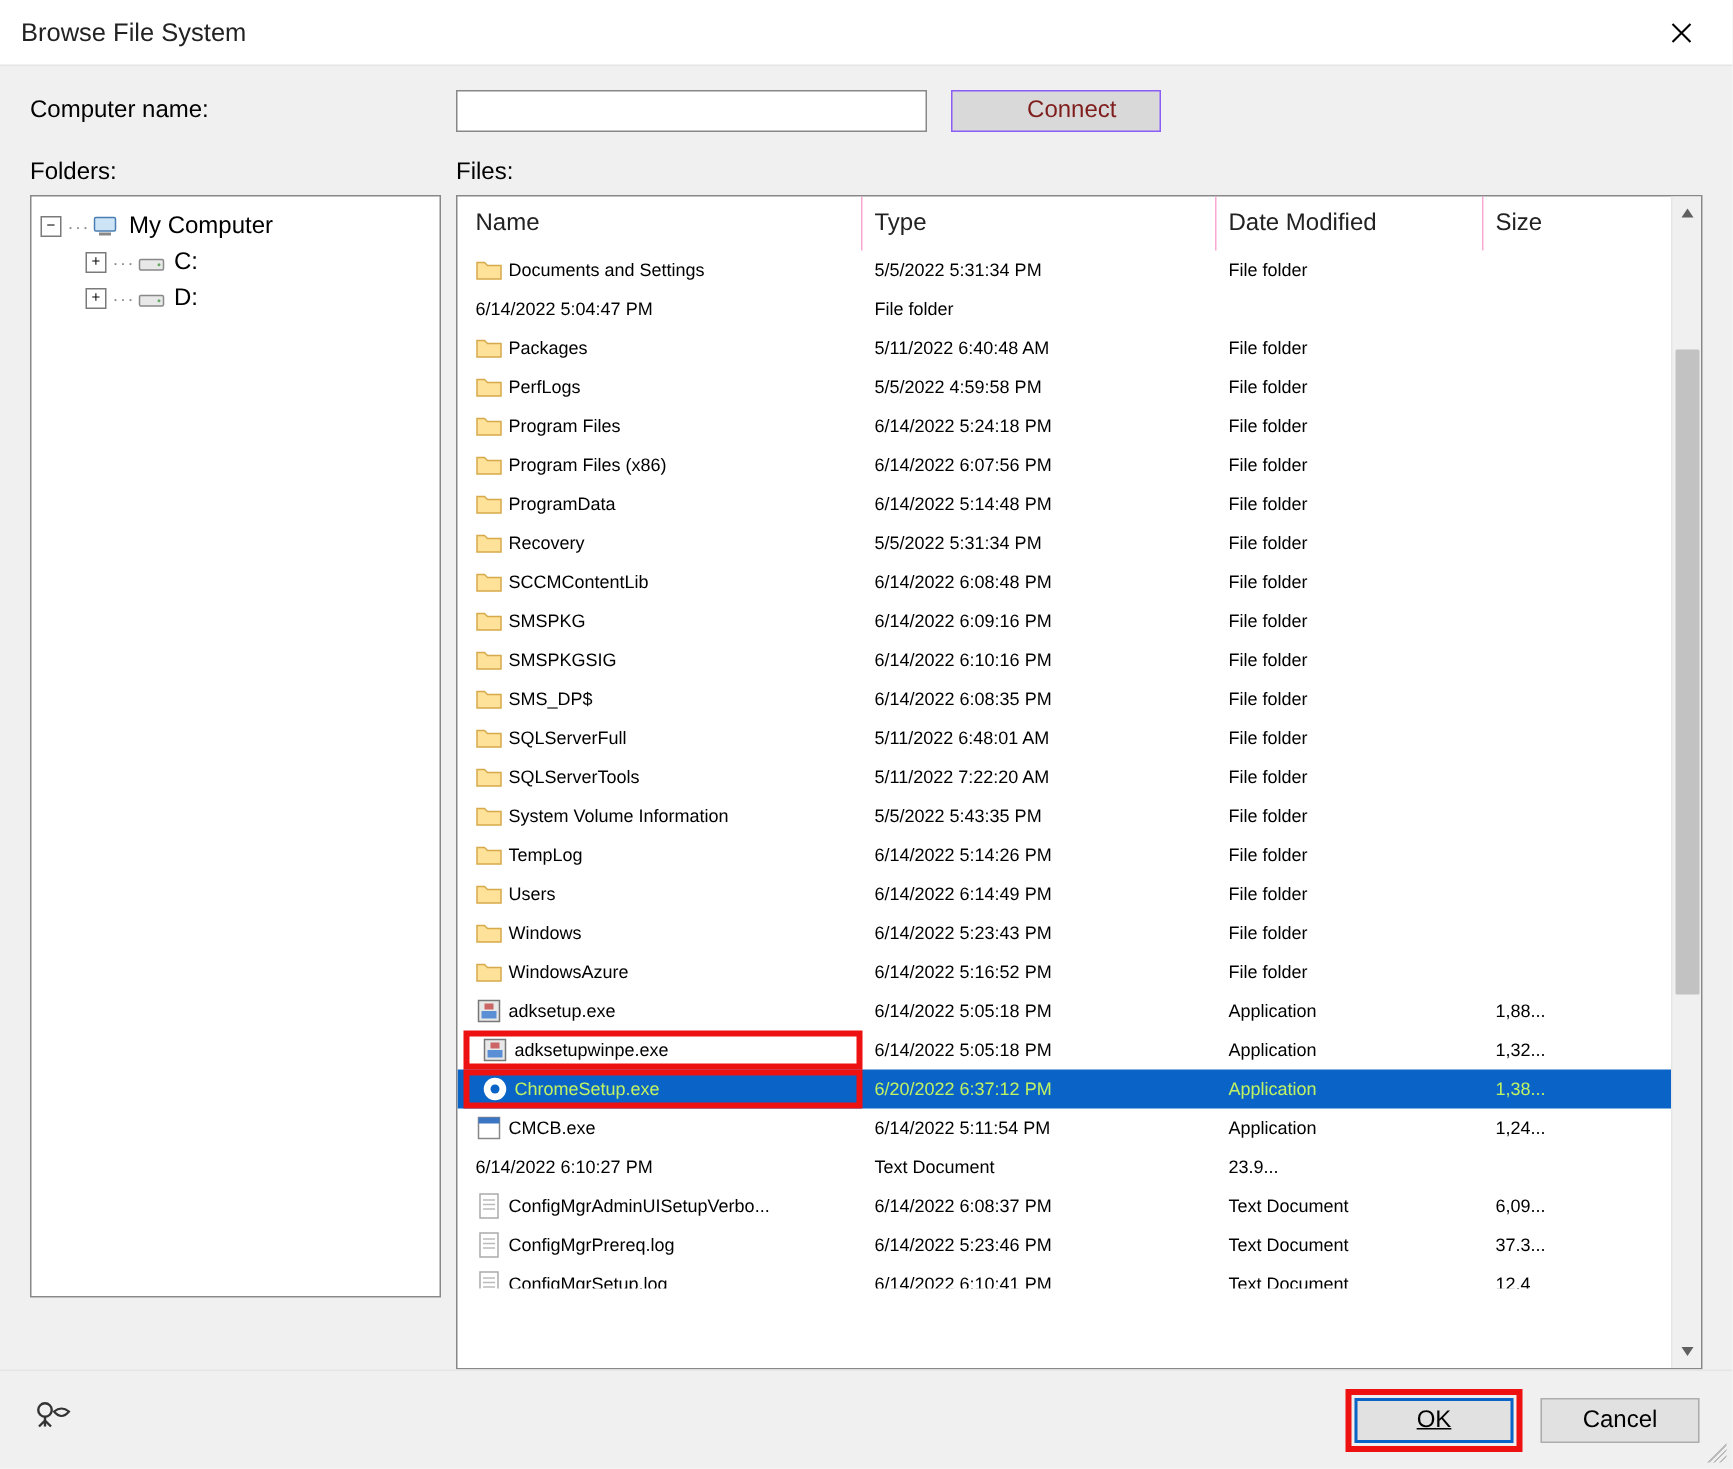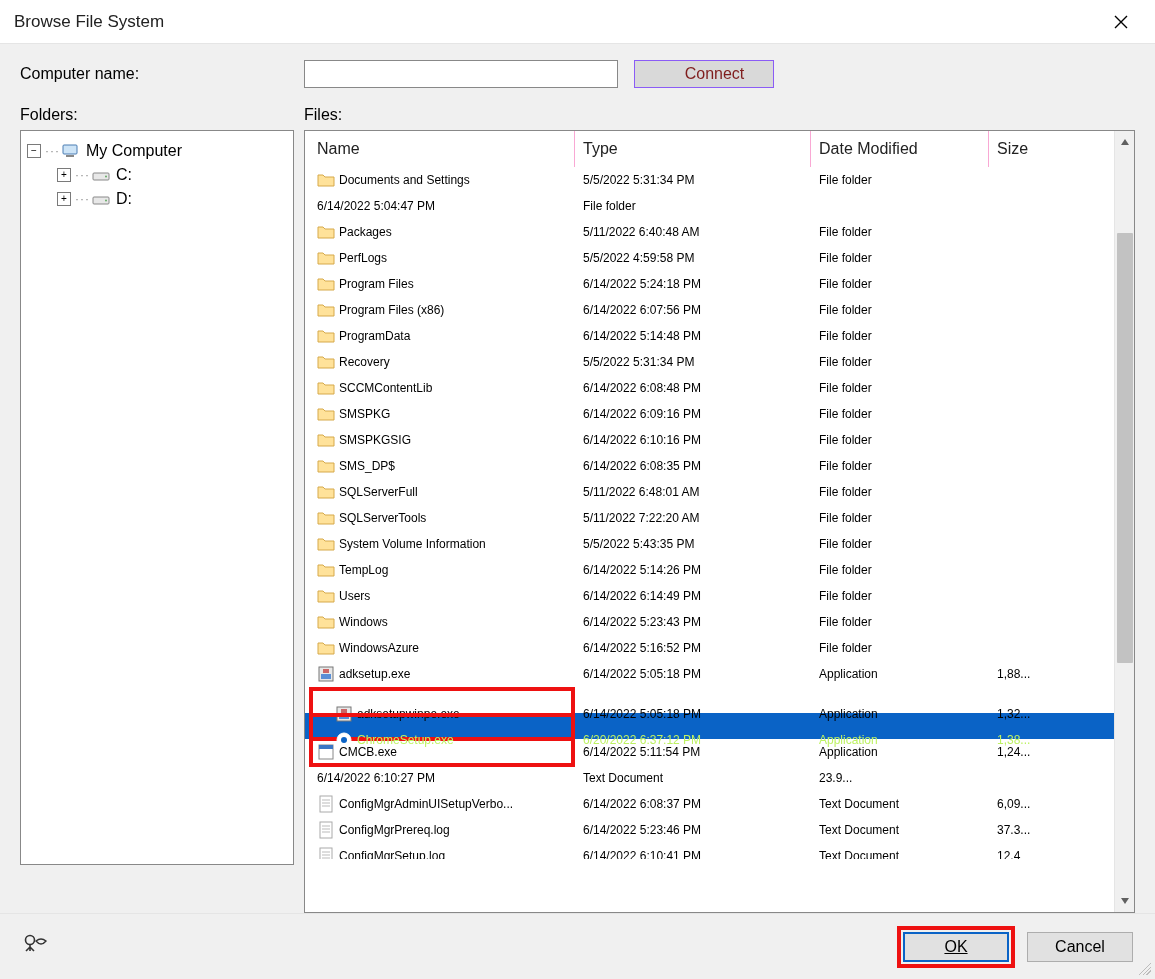--- a/index.html
+++ b/index.html
@@ -99,21 +99,21 @@
   position: relative;
 }
 .help-icon { width: 28px; height: 28px; }
 .footer-buttons { display:flex; gap:12px; align-items:center; }
 .btn {
   width: 106px; height: 30px; background:#e1e1e1;
   border: 1px solid #adadad; font-size: 16px; cursor:pointer;
 }
 .btn-ok-wrap { border: 4px solid #e11; padding: 2px; }
 .btn-ok { background:#e1e1e1; border: 2px solid #0a63c6; text-decoration: underline; }
-.highlight-wrap { border:4px solid #e11; display:inline-block; padding:14px; }
+.highlight-wrap { border:4px solid #e11; display:inline-block; padding:0; }
 .grip { position:absolute; right:4px; bottom:4px; width:16px; height:16px; opacity:.5;
   background:
    linear-gradient(135deg, transparent 60%, #888 60%, #888 65%, transparent 65%,
                    transparent 72%, #888 72%, #888 77%, transparent 77%,
                    transparent 84%, #888 84%, #888 89%, transparent 89%);
 }
 </style>
 </head>
 <body>
 

